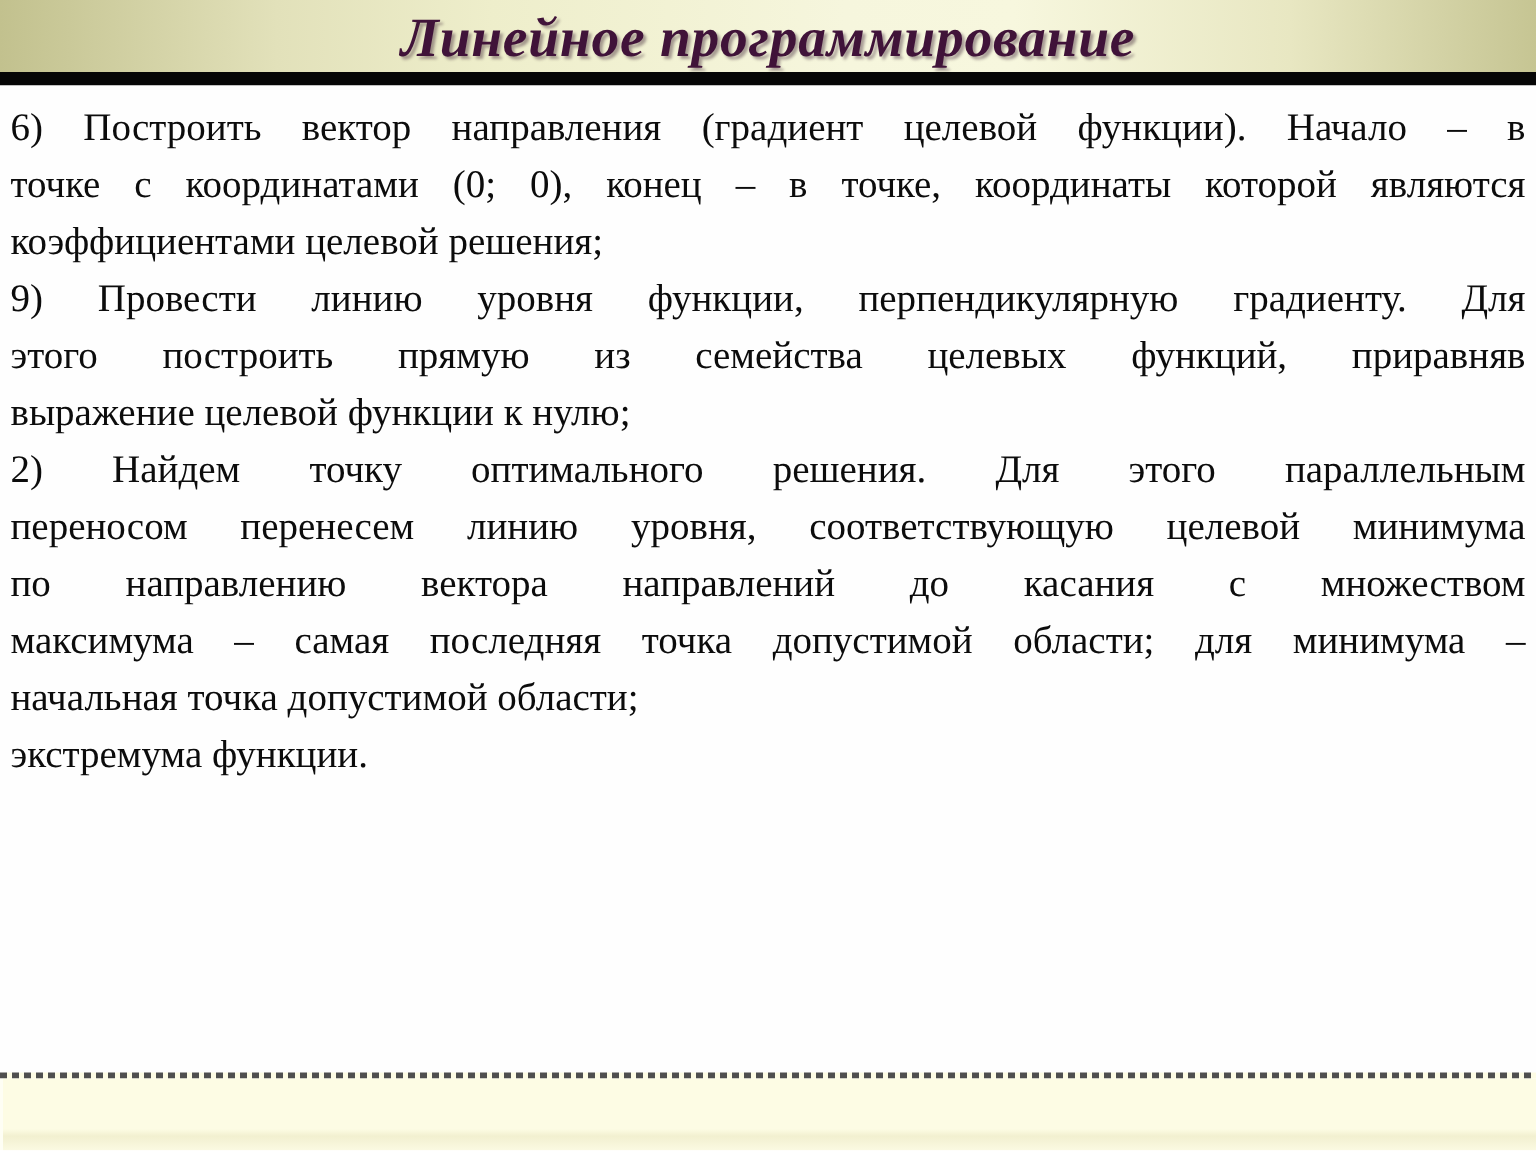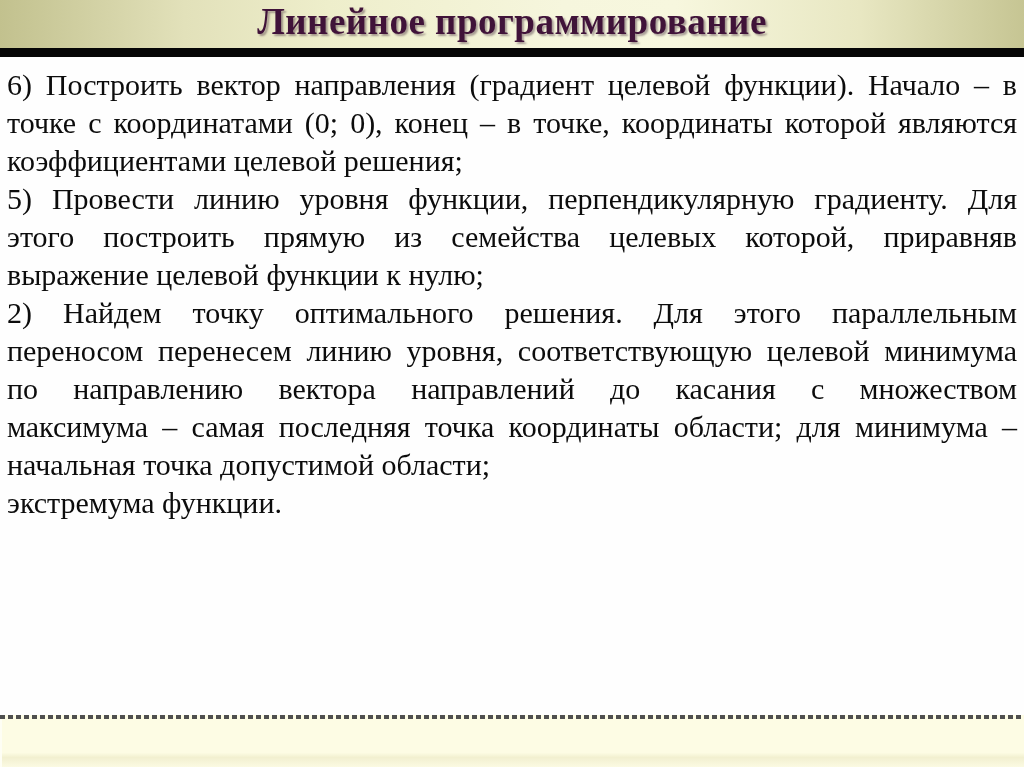--- a/index.html
+++ b/index.html
@@ -15,22 +15,23 @@
     background: #fefefe;
   }
   
   .titlebar {
     flex: 0 0 48px;
     height: 48px;
     background: linear-gradient(90deg,
       #c2c18e 0%, #e2e1ba 18%, #eeeecb 32%,
       #f6f6dd 55%, #f7f7de 66%, #e8e7c2 84%, #c6c593 100%);
     display: flex;
-    align-items: flex-start;
+    align-items: center;
     justify-content: center;
+    font-style: italic;
   }
   .titlebar .title {
     font-size: 37px;
     font-weight: bold;
     color: #401339;
     line-height: 1;
     padding-top: 3px;
     letter-spacing: 0.5px;
     text-shadow: 2px 2px 2px rgba(40, 10, 35, 0.38);
   }
@@ -41,21 +42,21 @@
   }
   
   .content {
     flex: 1 1 auto;
     background: #fefefe;
     padding: 9px 7px 0 7px;
     overflow: hidden;
   }
   .para { margin: 0; }
   .line {
-    font-size: 30px;
+    font-size: 26px;
     line-height: 38px;
     color: #0c0c0c;
     text-align: justify;
     text-align-last: justify;
   }
   .line.end {
     text-align-last: left;
   }
   
   .dashed-divider {
@@ -85,30 +86,30 @@
 
   <div class="content">
 
     <div class="para">
       <div class="line">6) Построить вектор направления (градиент целевой функции). Начало – в</div>
       <div class="line">точке с координатами (0; 0), конец – в точке, координаты которой являются</div>
       <div class="line end">коэффициентами целевой решения;</div>
     </div>
 
     <div class="para">
-      <div class="line">5) Провести линию уровня функции, перпендикулярную градиенту. Для</div>
-      <div class="line">этого построить прямую из семейства целевых которой, приравняв</div>
+      <div class="line">9) Провести линию уровня функции, перпендикулярную градиенту. Для</div>
+      <div class="line">этого построить прямую из семейства целевых функций, приравняв</div>
       <div class="line end">выражение целевой функции к нулю;</div>
     </div>
 
     <div class="para">
       <div class="line">2) Найдем точку оптимального решения. Для этого параллельным</div>
       <div class="line">переносом перенесем линию уровня, соответствующую целевой минимума</div>
       <div class="line">по направлению вектора направлений до касания с множеством</div>
-      <div class="line">максимума – самая последняя точка координаты области; для минимума –</div>
+      <div class="line">максимума – самая последняя точка допустимой области; для минимума –</div>
       <div class="line end">начальная точка допустимой области;</div>
     </div>
 
 
     <div class="para">
       <div class="line end">экстремума функции.</div>
     </div>
 
   </div>
 

